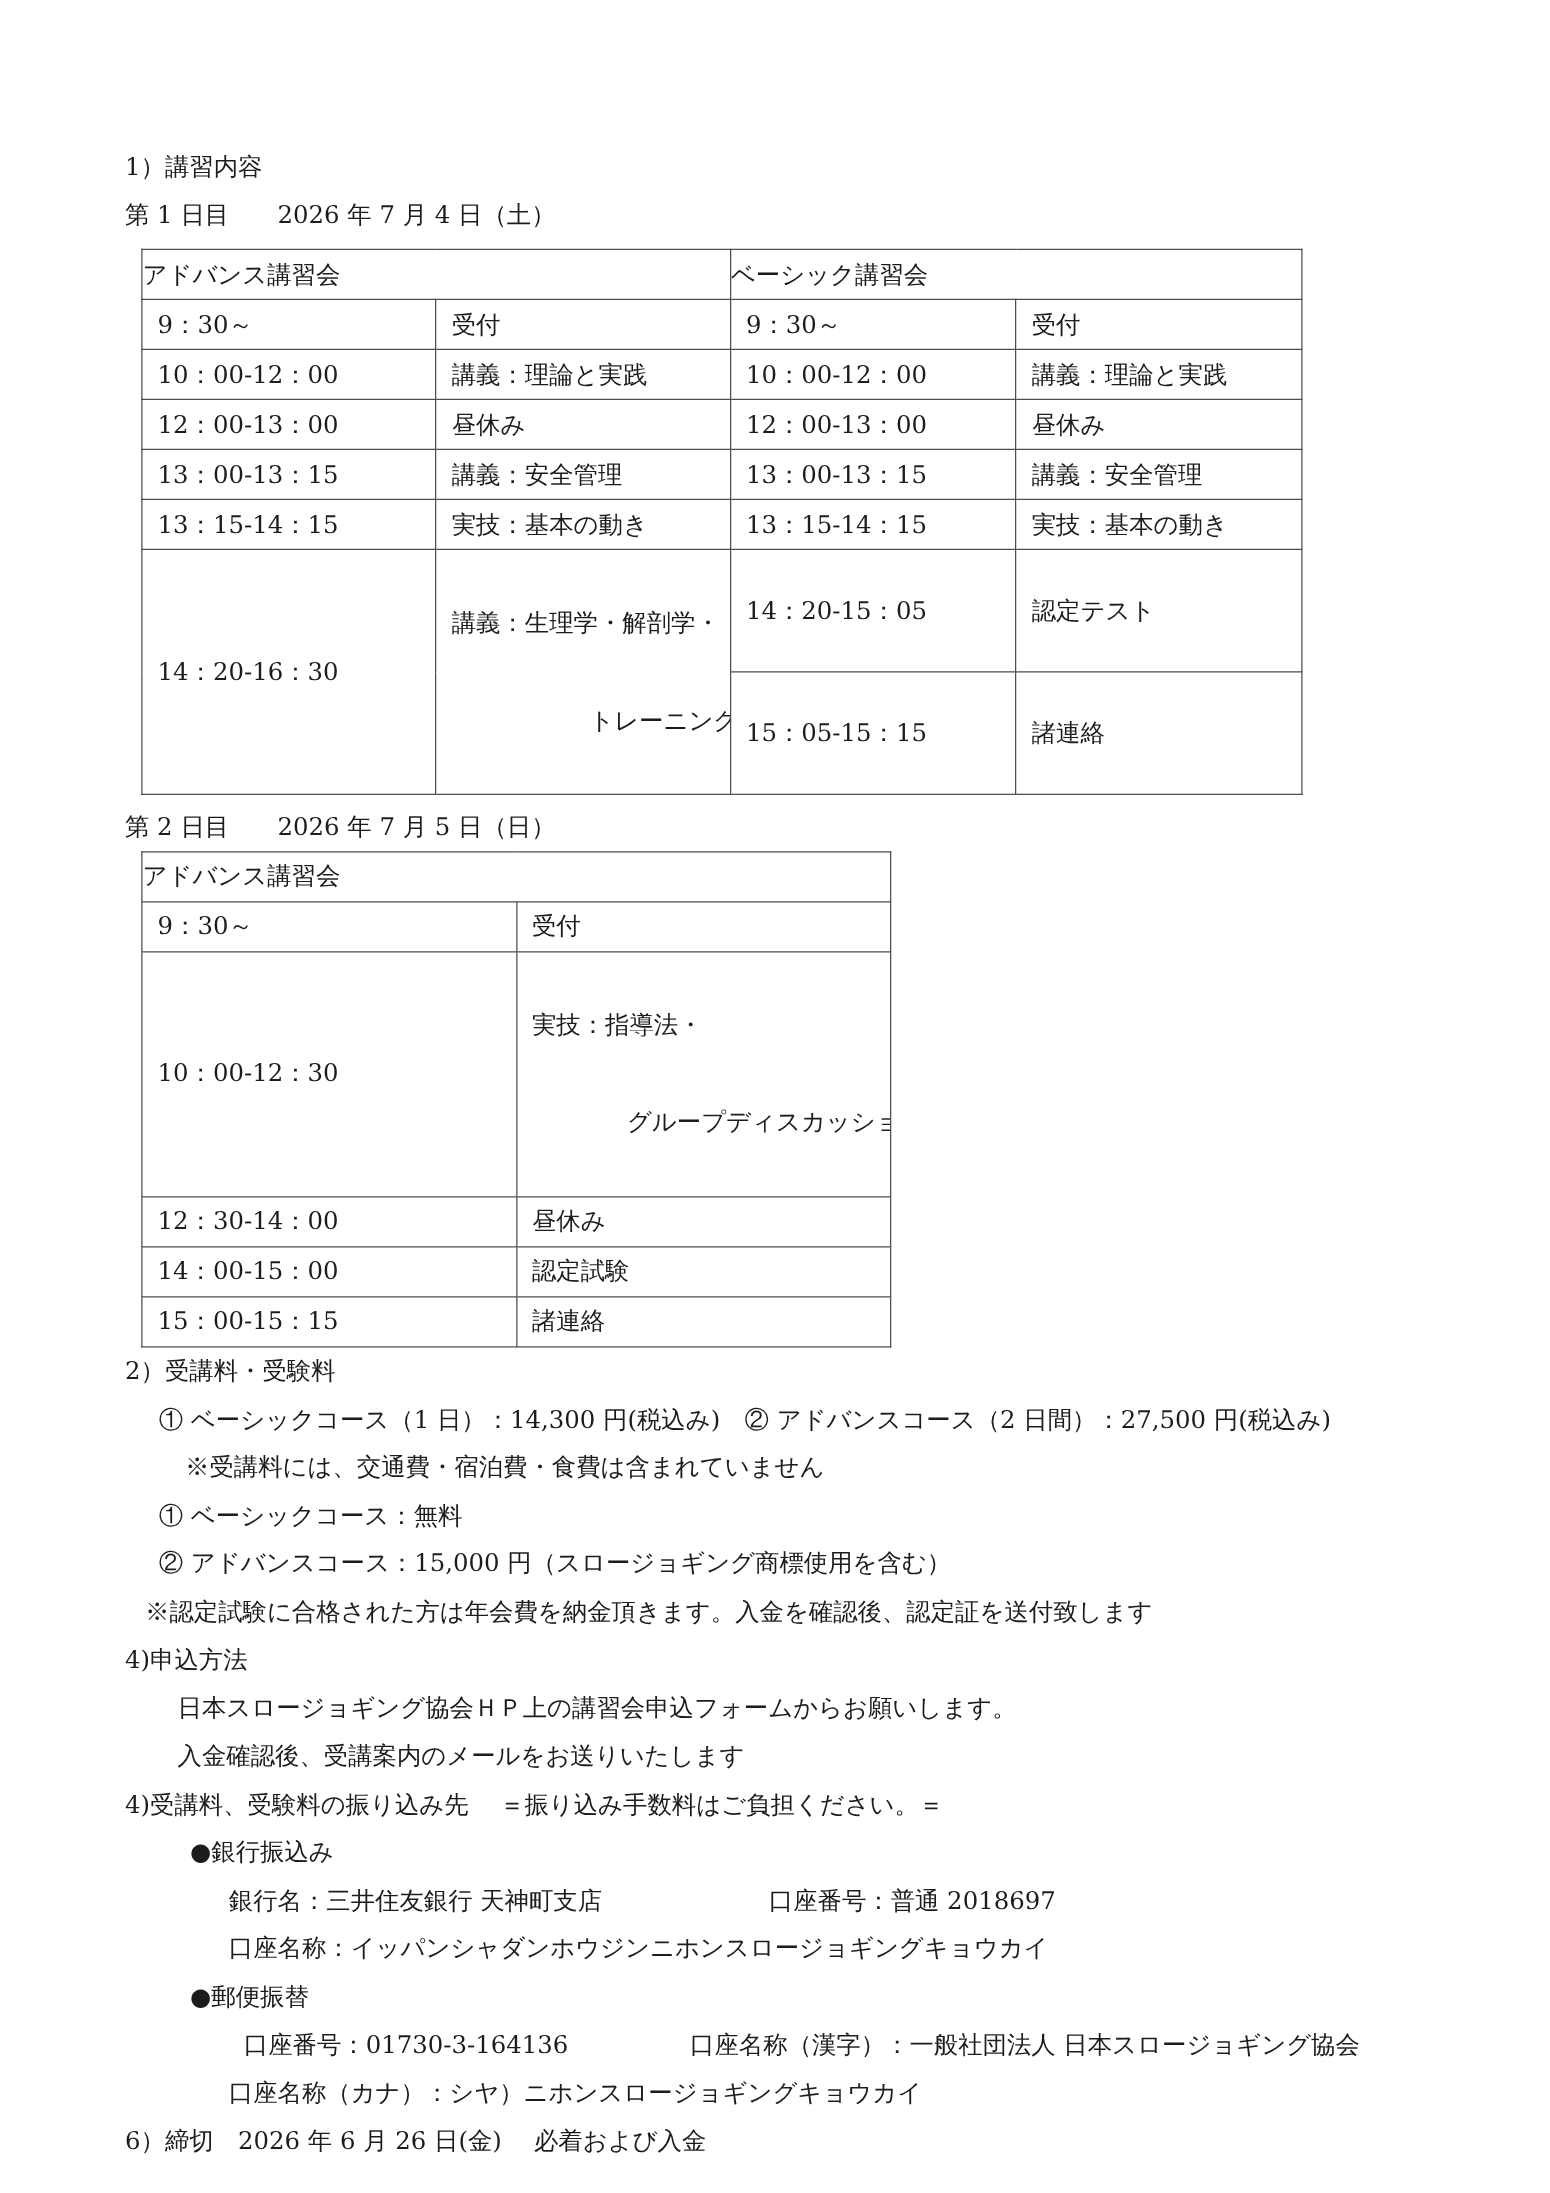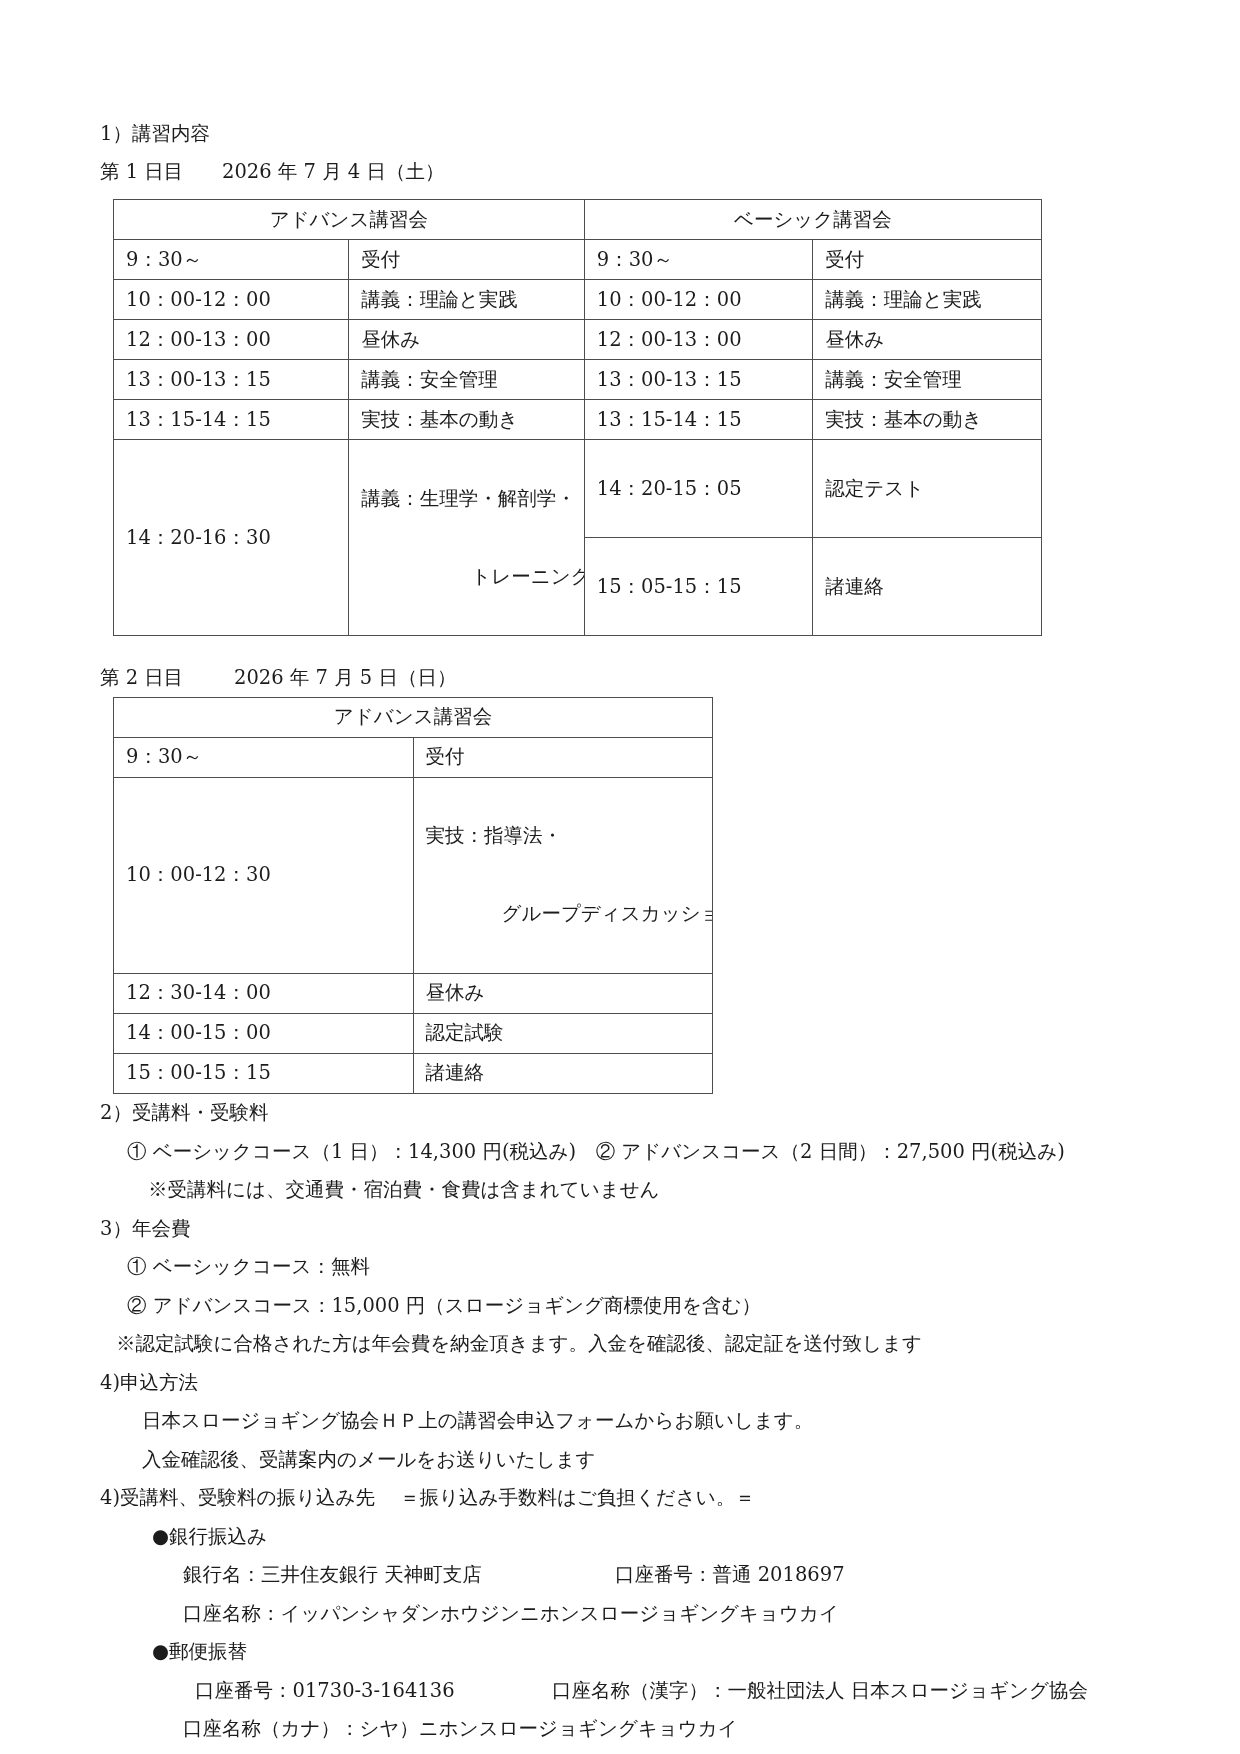--- a/index.html
+++ b/index.html
@@ -36,27 +36,27 @@
   th, td {
     border: 1px solid #4d4d4d;
     font-weight: normal;
     font-size: 19.5px;
     padding: 0 4px 0 12px;
     height: 40px;
     vertical-align: middle;
     white-space: pre;
     overflow: hidden;
   }
-  th { text-align: center; padding: 0; }
+  th { text-align: left; padding: 0; }
   .t1 { width: 929px; margin-top: 8px; }
   .t1 .c1 { width: 210px; } .t1 .c2 { width: 290px; }
   .t1 .c3 { width: 204px; } .t1 .c4 { width: 225px; }
   .t2 { width: 600px; }
   .t2 .c1 { width: 210px; } .t2 .c2 { width: 390px; }
-  .day2-ln { margin-top: 22px; gap: 12px; }
+  .day2-ln { margin-top: 6px; }
   .cellline { height: 39px; display: flex; align-items: center; white-space: pre; }
   .l2a { padding-left: 110px; }
   .l2b { padding-left: 76px; }
 </style>
 </head>
 <body>
 
 <div class="page">
 
   <div class="ln">1）講習内容</div>
@@ -151,21 +151,20 @@
       <td>15：00-15：15</td>
       <td>諸連絡</td>
     </tr>
   </tbody>
     </table>
 
   <div class="ln">2）受講料・受験料</div>
   <div class="ln ind27">① ベーシックコース（1 日）：14,300 円(税込み)　② アドバンスコース（2 日間）：27,500 円(税込み)</div>
   <div class="ln ind48">※受講料には、交通費・宿泊費・食費は含まれていません</div>
 
-  <div class="ln">3）年会費</div>
   <div class="ln ind27">① ベーシックコース：無料</div>
   <div class="ln ind27">② アドバンスコース：15,000 円（スロージョギング商標使用を含む）</div>
   <div class="ln ind16">※認定試験に合格された方は年会費を納金頂きます。入金を確認後、認定証を送付致します</div>
 
   <div class="ln">4)申込方法</div>
   <div class="ln ind42">日本スロージョギング協会ＨＰ上の講習会申込フォームからお願いします。</div>
   <div class="ln ind42">入金確認後、受講案内のメールをお送りいたします</div>
 
   <div class="ln">
     <span class="seg w300">4)受講料、受験料の振り込み先</span>

